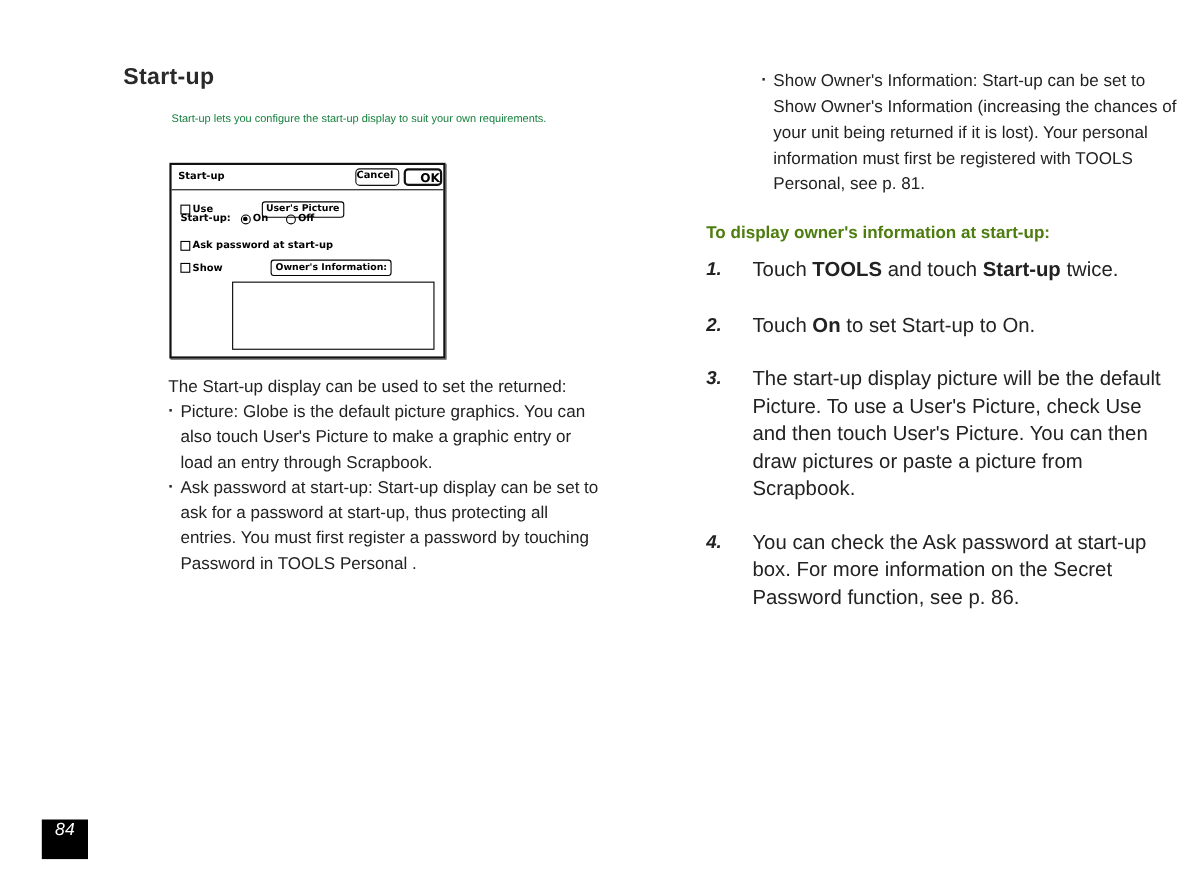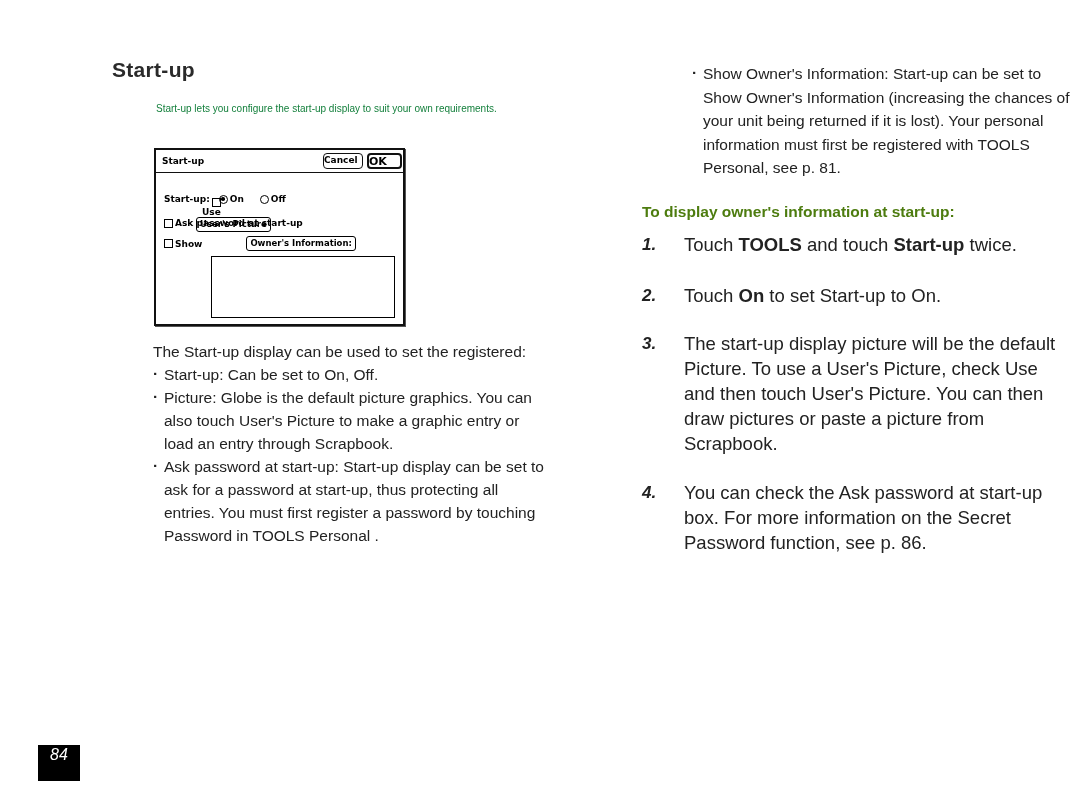--- a/index.html
+++ b/index.html
@@ -27,24 +27,24 @@
       position: absolute; left: 0; top: 0; right: 0; height: 23px;
       border-bottom: 1px solid #111;
     }
     .dlg-title { position: absolute; left: 6px; top: 6px; font-size: 9px; }
     .dlg-btn {
       position: absolute; top: 3px; height: 16px;
       border: 1.5px solid #111; border-radius: 4px;
       font-size: 9px; line-height: 13px; text-align: left; background: #fff;
     }
     .dlg-cancel { left: 167px; width: 40px; }
-    .dlg-ok { left: 211px; width: 35px; font-size: 11px; border-width: 2px; }
+    .dlg-ok { left: 211px; width: 35px; font-size: 11px; border-width: 2px; padding-left: 13px; }
     .dlg-row { position: absolute; left: 8px; display: flex; align-items: center; white-space: nowrap; }
     .dlg-row1 { top: 44px; }
-    .dlg-row2 { top: 48px; flex-direction: column; }
+    .dlg-row2 { top: 33px; }
     .dlg-row3 { top: 68px; }
     .dlg-row4 { top: 86px; }
     .radio {
       display: inline-block; width: 9px; height: 9px; border: 1.3px solid #000; border-radius: 50%;
       margin-right: 2px; position: relative;
     }
     .radio.on::after {
       content: ""; position: absolute; left: 1.5px; top: 1.5px; width: 3.5px; height: 3.5px;
       background: #000; border-radius: 50%;
     }
@@ -120,23 +120,22 @@
   </div>
   <div class="dlg-row dlg-row4">
     <span class="chk"></span>
     <span style="margin-right:12px">Show</span>
     <span class="pill">Owner's Information:</span>
   </div>
   <div class="dlg-info-box"></div>
 </div>
 
 <div class="left-text">
-  <p>The Start-up display can be used to set the registered:</p>
+  <p>The Start-up display can be used to set the returned:</p>
   <ul class="bullets">
-    <li>Start-up: Can be set to On, Off.</li>
     <li>Picture: Globe is the default picture graphics. You can also touch User's Picture to make a graphic entry or load an entry through Scrapbook.</li>
     <li>Ask password at start-up: Start-up display can be set to ask for a password at start-up, thus protecting all entries. You must first register a password by touching Password in TOOLS Personal .</li>
   </ul>
 </div>
 
 <div class="right-bullet">
   <ul class="bullets">
     <li>Show Owner's Information: Start-up can be set to Show Owner's Information (increasing the chances of your unit being returned if it is lost). Your personal information must first be registered with TOOLS Personal, see p. 81.</li>
   </ul>
 </div>

